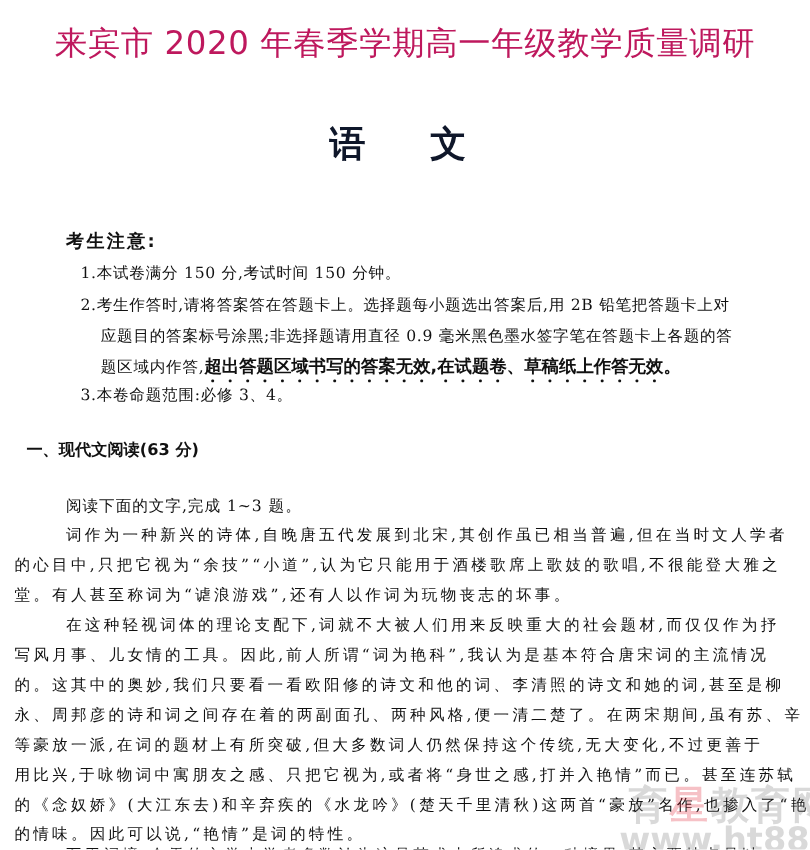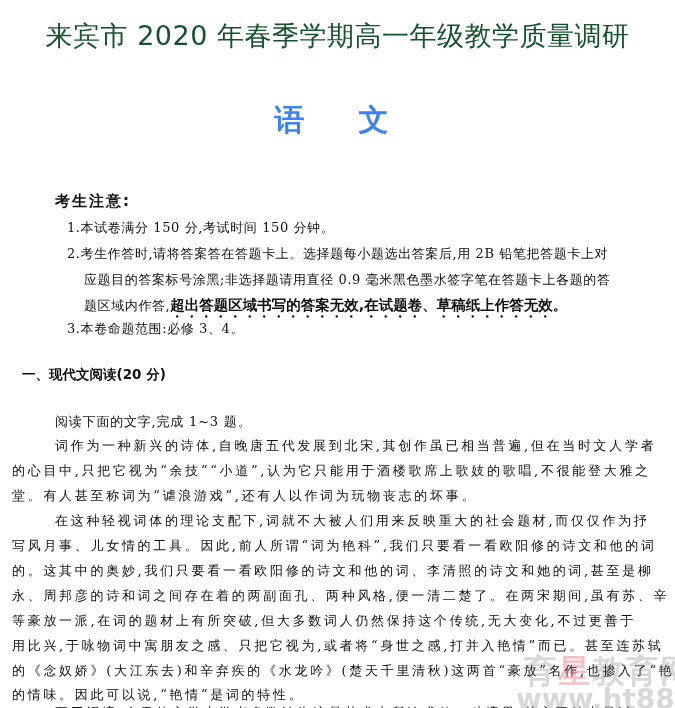--- a/index.html
+++ b/index.html
@@ -22,36 +22,36 @@
     }
     .exam-title {
       position: absolute;
       top: 18px;
       left: 0;
       width: 675px;
       text-align: center;
       font-family: "DejaVu Sans", "Liberation Sans", sans-serif;
       font-size: 27px;
       letter-spacing: 0.5px;
-      color: #14532d;
+      color: #be185d;
       white-space: nowrap;
     }
     .subject {
       position: absolute;
       top: 100px;
       left: 0;
       width: 675px;
       text-align: center;
       font-family: "DejaVu Sans", "Liberation Sans", sans-serif;
       font-size: 30px;
       font-weight: bold;
       letter-spacing: 54px;
       padding-left: 42px;
       box-sizing: border-box;
-      color: #3b82f6;
+      color: #0f172a;
     }
     .notice-heading {
       position: absolute;
       top: 192px;
       left: 55px;
       font-family: "DejaVu Sans", "Liberation Sans", sans-serif;
       font-size: 15px;
       font-weight: bold;
       letter-spacing: 2px;
     }
@@ -142,30 +142,30 @@
   <div class="notice-line" style="top:219px;">1.本试卷满分 150 分,考试时间 150 分钟。</div>
 
   <div class="notice-line" style="top:245px;">2.考生作答时,请将答案答在答题卡上。选择题每小题选出答案后,用 2B 铅笔把答题卡上对</div>
   <div class="notice-line indent" style="top:271px;">应题目的答案标号涂黑;非选择题请用直径 0.9 毫米黑色墨水签字笔在答题卡上各题的答</div>
   <div class="notice-line indent" style="top:296px;">
     <span>题区域内作答,</span><span class="emph">超出答题区域书写的答案无效,在试题卷、草稿纸上作答无效。</span>
   </div>
 
   <div class="notice-line" style="top:320px;">3.本卷命题范围:必修 3、4。</div>
 
-  <div class="section-heading" style="top:366px;">一、现代文阅读(20 分)</div>
+  <div class="section-heading" style="top:366px;">一、现代文阅读(63 分)</div>
   <div class="instruction" style="top:413px;">阅读下面的文字,完成 1~3 题。</div>
 
   <div>
     <div class="para-line first" style="top:437px;">词作为一种新兴的诗体,自晚唐五代发展到北宋,其创作虽已相当普遍,但在当时文人学者</div>
     <div class="para-line cont" style="top:462px;">的心目中,只把它视为“余技”“小道”,认为它只能用于酒楼歌席上歌妓的歌唱,不很能登大雅之</div>
     <div class="para-line cont" style="top:487px;">堂。有人甚至称词为“谑浪游戏”,还有人以作词为玩物丧志的坏事。</div>
 
     <div class="para-line first" style="top:512px;">在这种轻视词体的理论支配下,词就不大被人们用来反映重大的社会题材,而仅仅作为抒</div>
-    <div class="para-line cont" style="top:537px;">写风月事、儿女情的工具。因此,前人所谓“词为艳科”,我们只要看一看欧阳修的诗文和他的词</div>
+    <div class="para-line cont" style="top:537px;">写风月事、儿女情的工具。因此,前人所谓“词为艳科”,我认为是基本符合唐宋词的主流情况</div>
     <div class="para-line cont" style="top:562px;">的。这其中的奥妙,我们只要看一看欧阳修的诗文和他的词、李清照的诗文和她的词,甚至是柳</div>
     <div class="para-line cont" style="top:587px;">永、周邦彦的诗和词之间存在着的两副面孔、两种风格,便一清二楚了。在两宋期间,虽有苏、辛</div>
     <div class="para-line cont" style="top:612px;">等豪放一派,在词的题材上有所突破,但大多数词人仍然保持这个传统,无大变化,不过更善于</div>
     <div class="para-line cont" style="top:637px;">用比兴,于咏物词中寓朋友之感、只把它视为,或者将“身世之感,打并入艳情”而已。甚至连苏轼</div>
     <div class="para-line cont" style="top:662px;">的《念奴娇》(大江东去)和辛弃疾的《水龙吟》(楚天千里清秋)这两首“豪放”名作,也掺入了“艳”</div>
     <div class="para-line cont" style="top:686px;">的情味。因此可以说,“艳情”是词的特性。</div>
 
     <div class="para-line first" style="top:704px;">至于词境,今天的文学史学者多数认为这是艺术上所追求的一种境界,其主要特点是以</div>
   </div>
 

